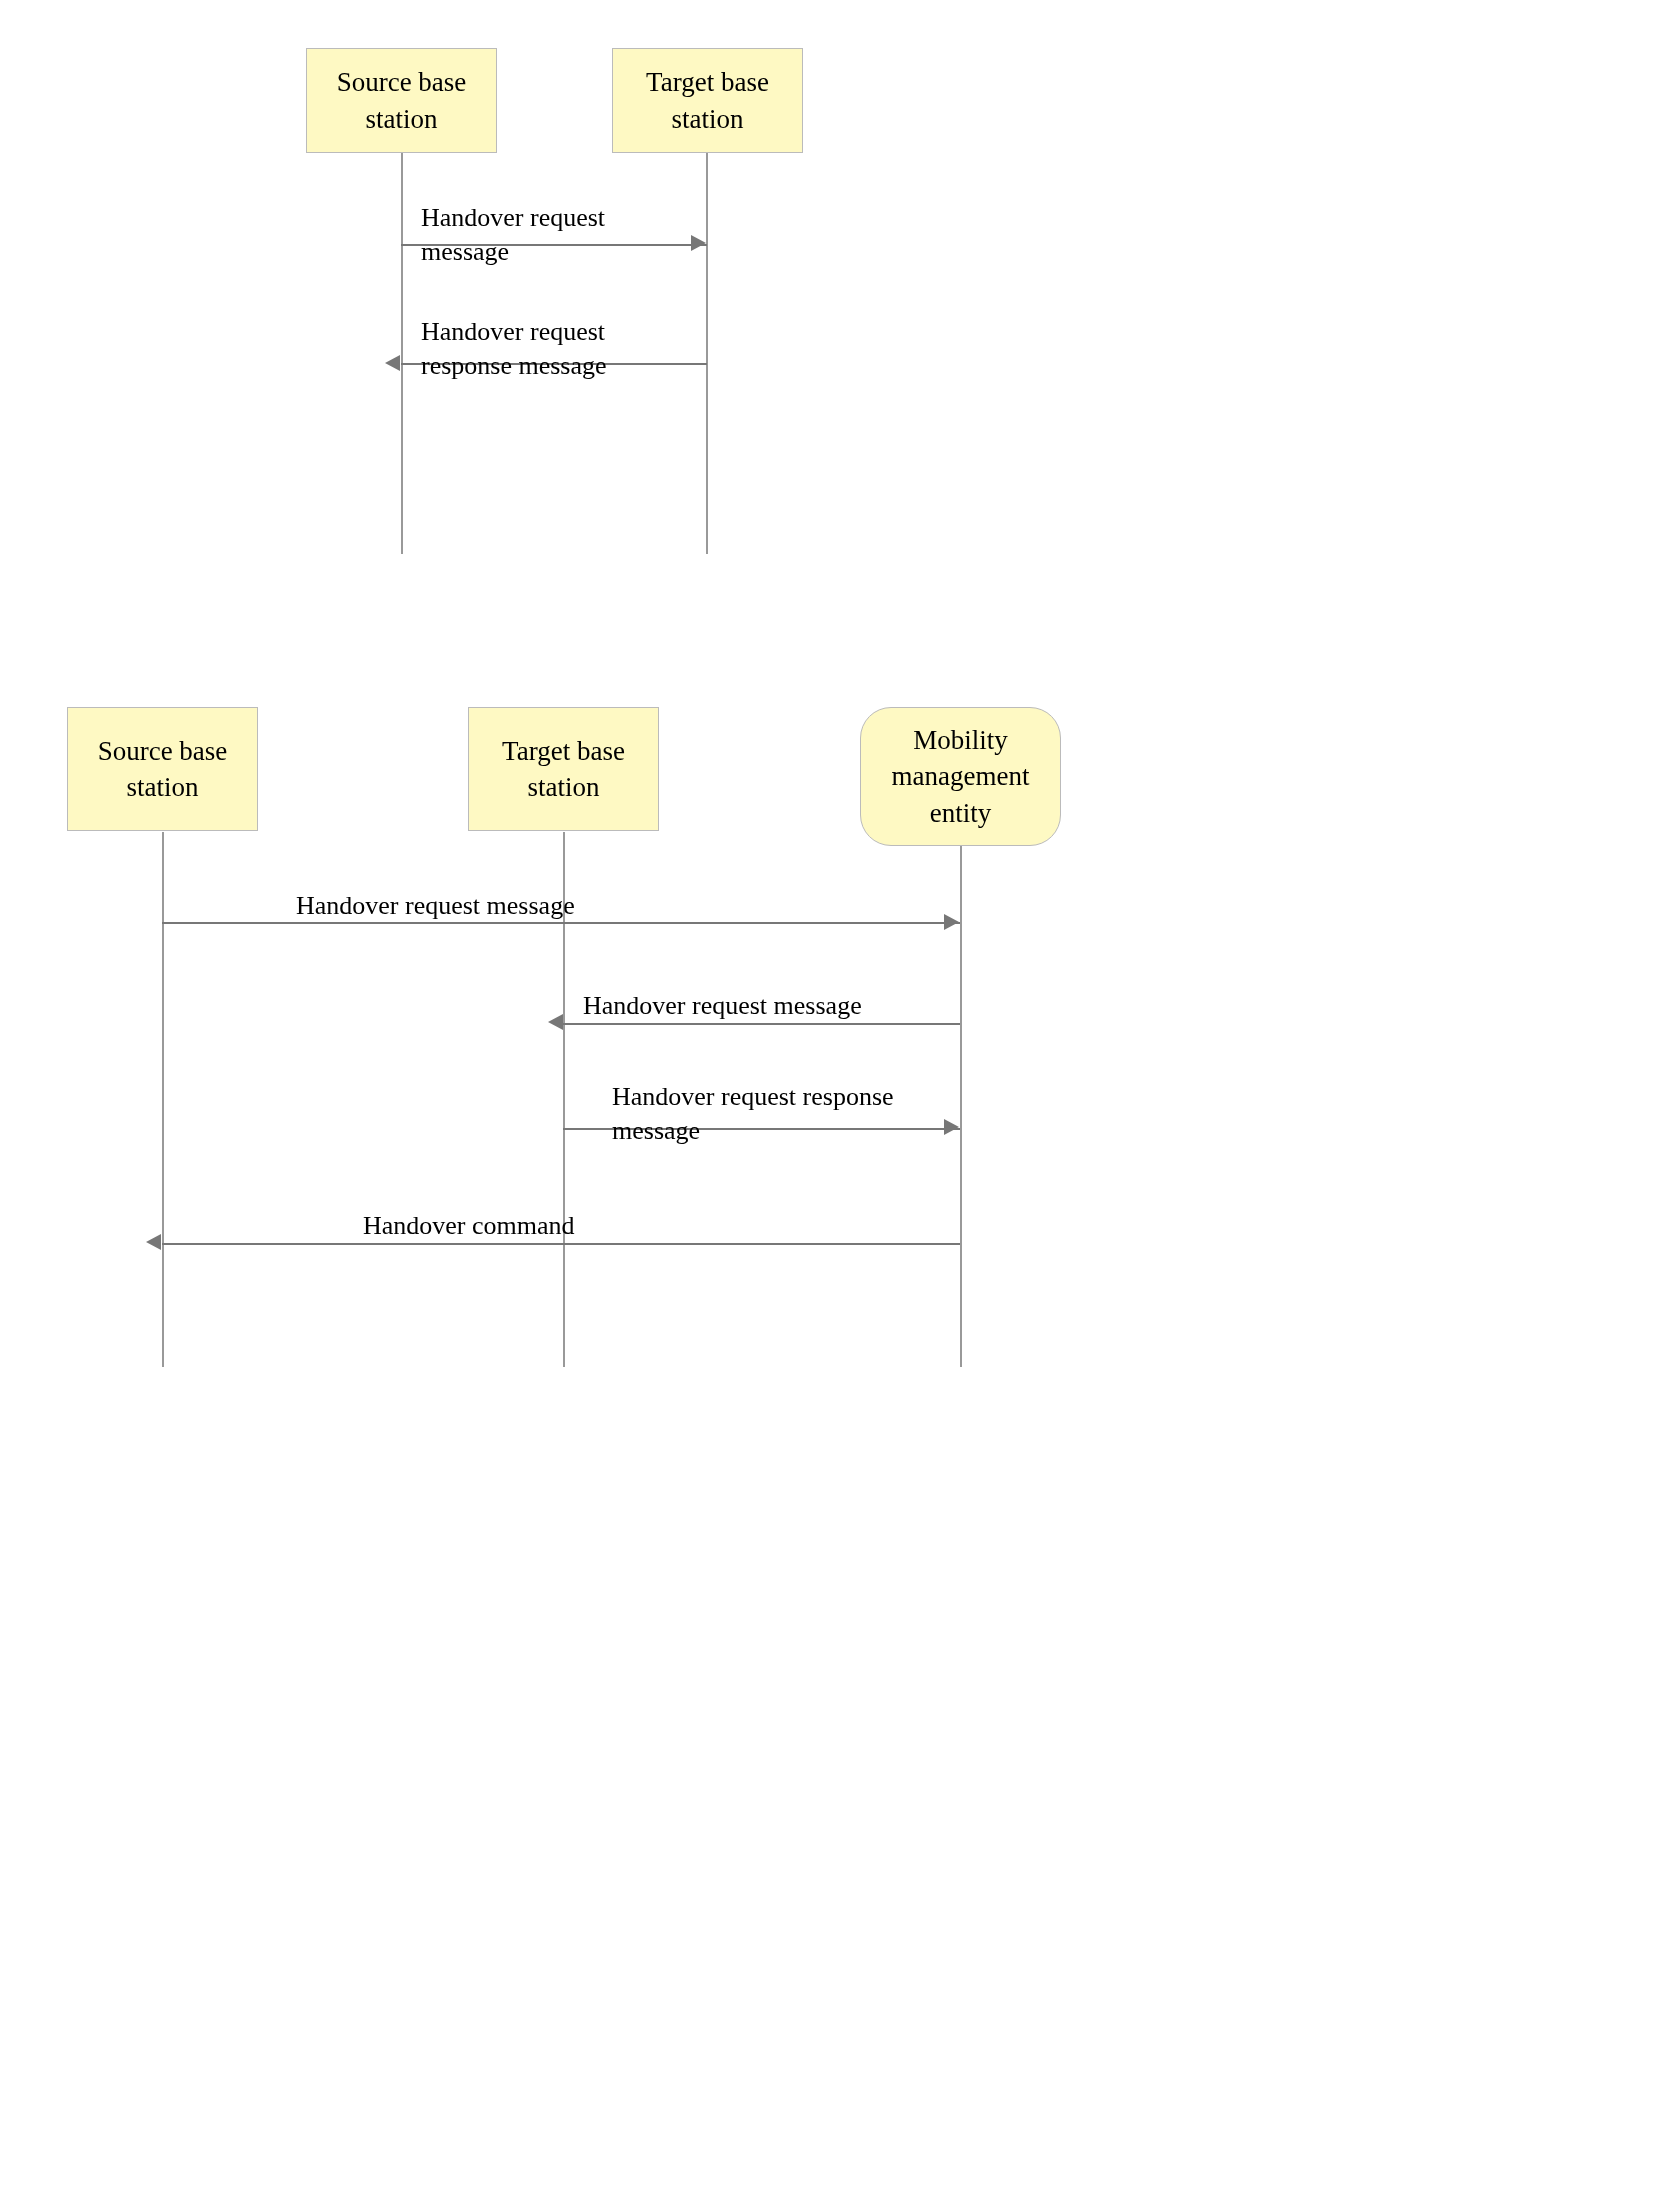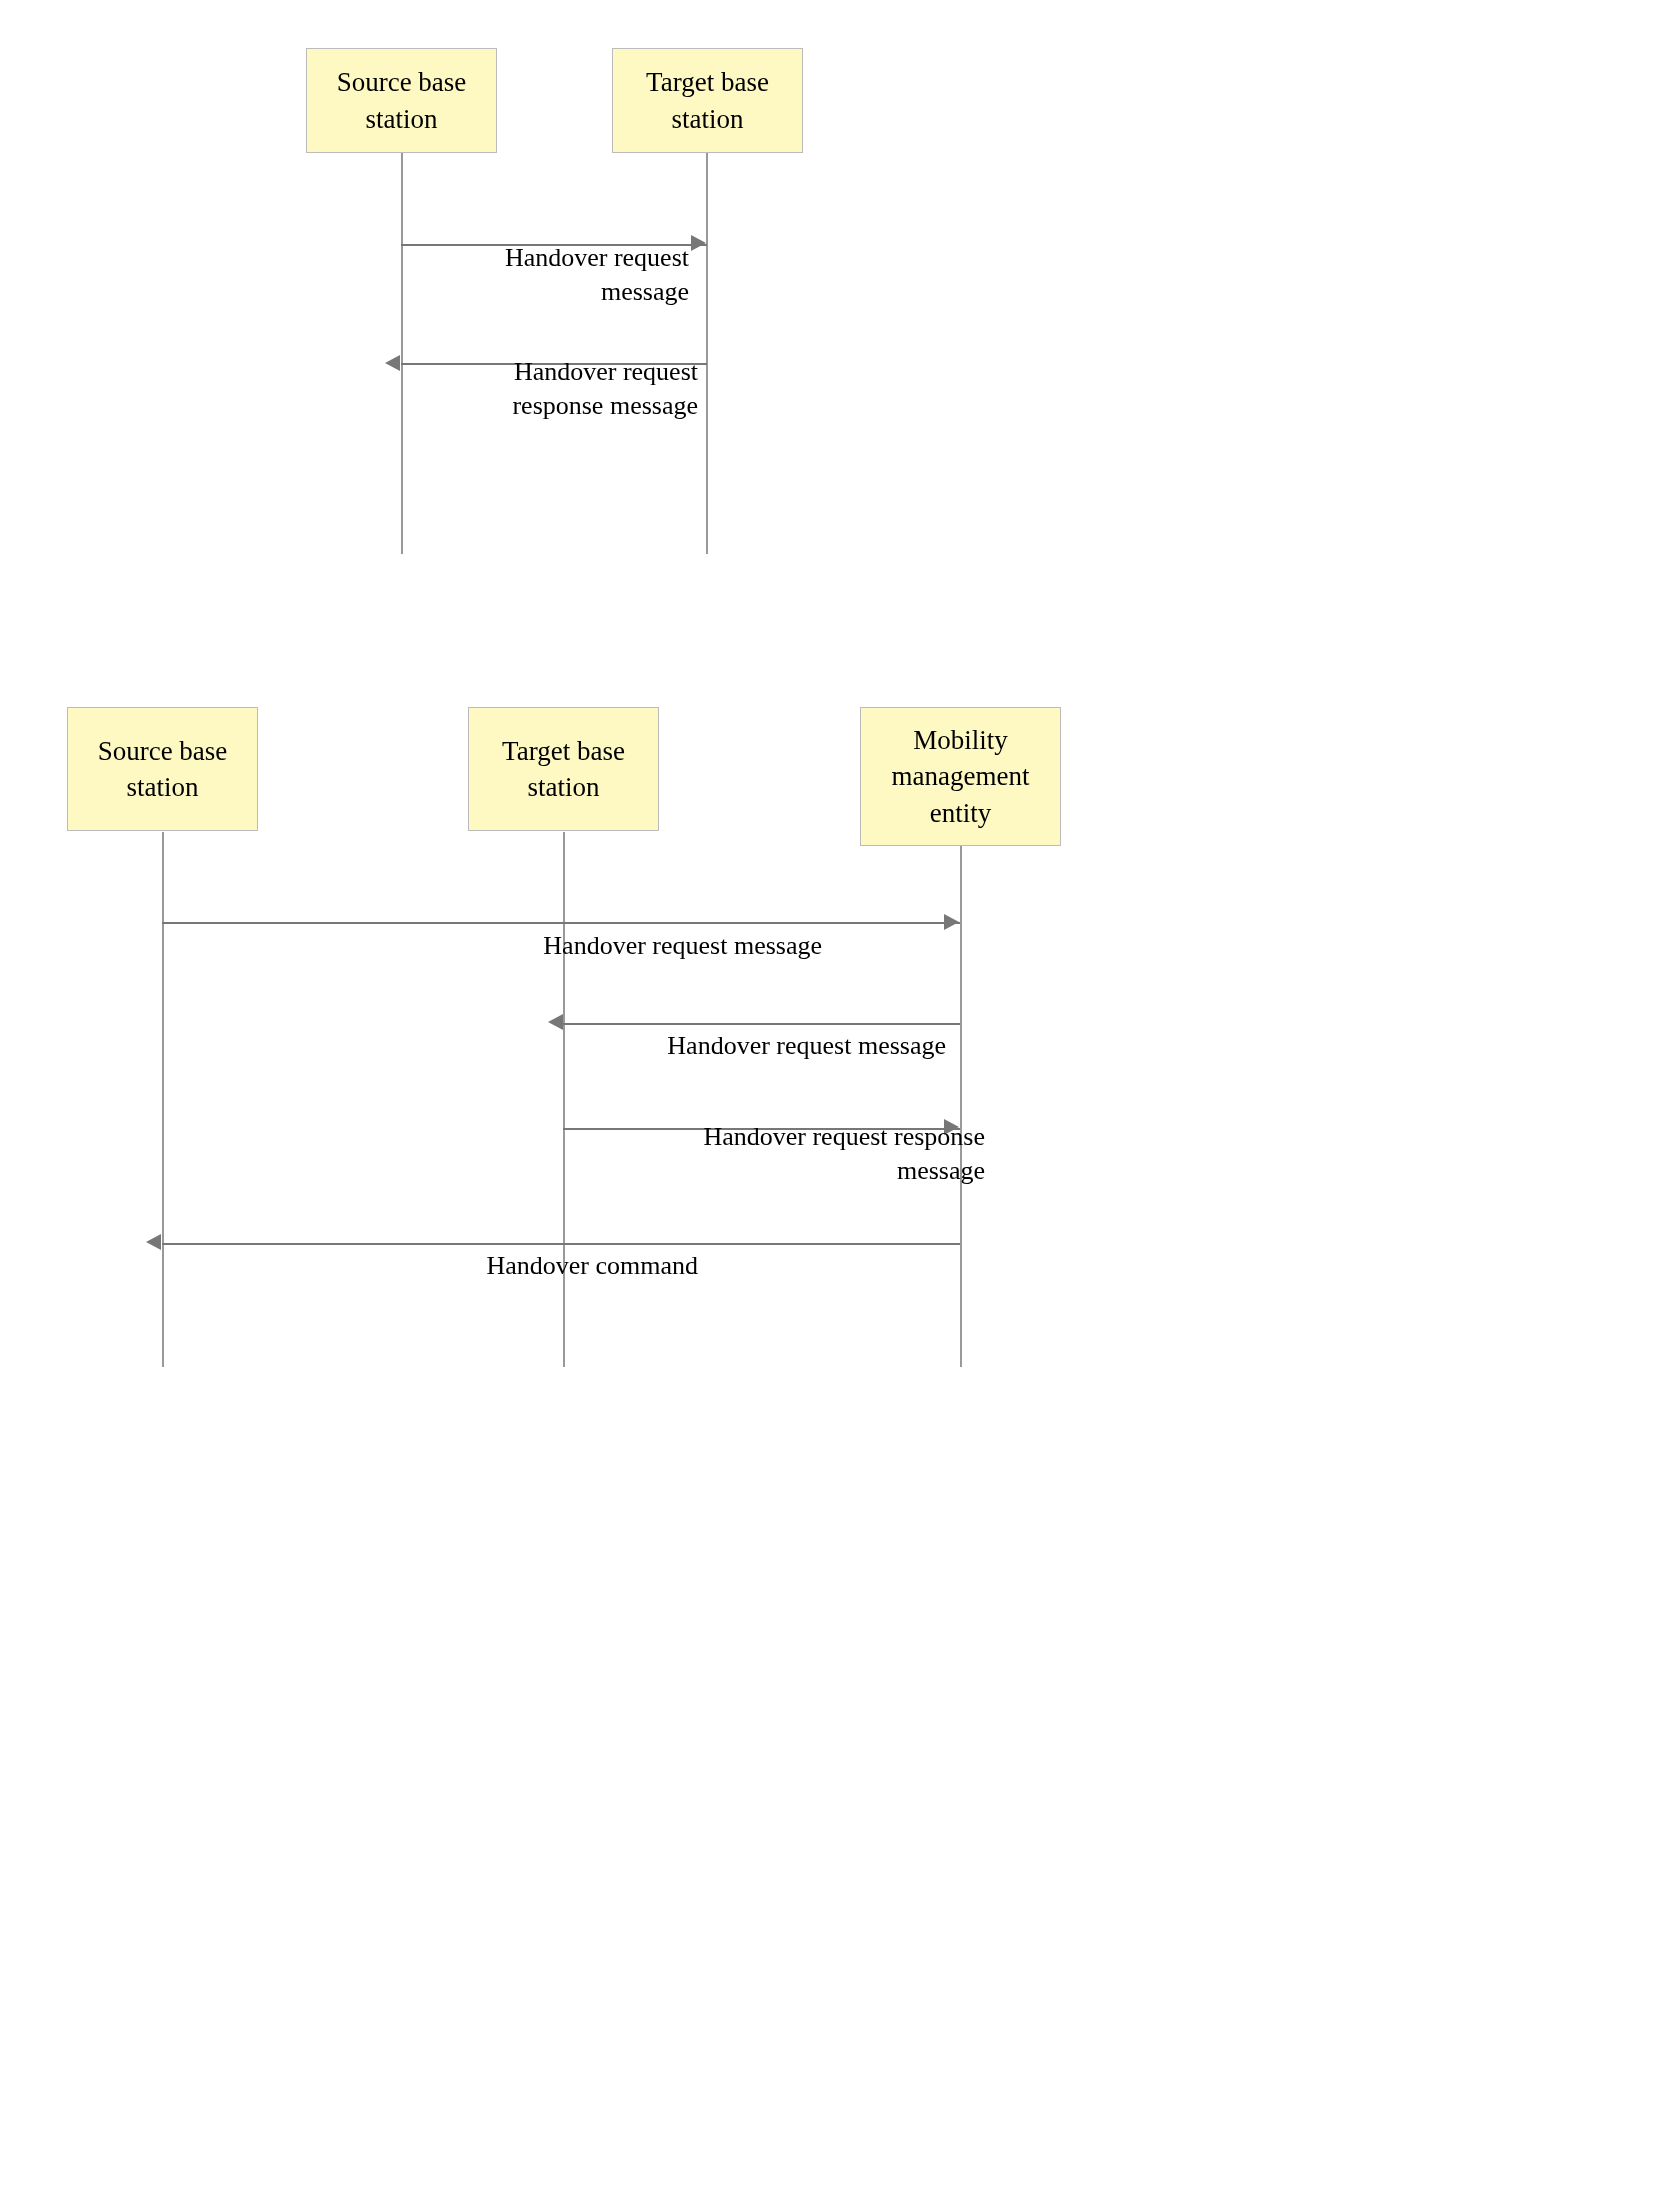--- a/index.html
+++ b/index.html
@@ -49,24 +49,23 @@
 
     .arrow-line {
       position: absolute;
       height: 1.9px;
       background: #777;
     }
 
     .arrow-label {
       position: absolute;
       font-size: 26px;
-      text-align: right;
+      text-align: left;
       line-height: 1.3;
       white-space: nowrap;
-      margin-top: 40px;
     }
 
     
     .arrowhead-right {
       position: absolute;
       width: 0;
       height: 0;
       border-top: 8.6px solid transparent;
       border-bottom: 8.6px solid transparent;
       border-left: 15.3px solid #777;
@@ -118,21 +117,21 @@
   <div class="entity-box" style="left:67px; top:707px; width:191px; height:124px; font-size:27px;">
     <span style="white-space:pre-line;">Source base
 station</span>
   </div>
 
   <div class="entity-box" style="left:468px; top:707px; width:191px; height:124px; font-size:27px;">
     <span style="white-space:pre-line;">Target base
 station</span>
   </div>
 
-  <div class="entity-box" style="left:860px; top:707px; width:201px; height:139px; font-size:27px;">
+  <div class="entity-box" style="left:860px; top:707px; width:201px; height:139px; font-size:27px;border-radius:31px;">
     <span style="white-space:pre-line;">Mobility
 management
 entity</span>
   </div>
 
   <div class="vline" style="left:162px; top:832px; height:535px;"></div>
 
   <div class="vline" style="left:563px; top:832px; height:535px;"></div>
 
   <div class="vline" style="left:960px; top:846px; height:521px;"></div>

